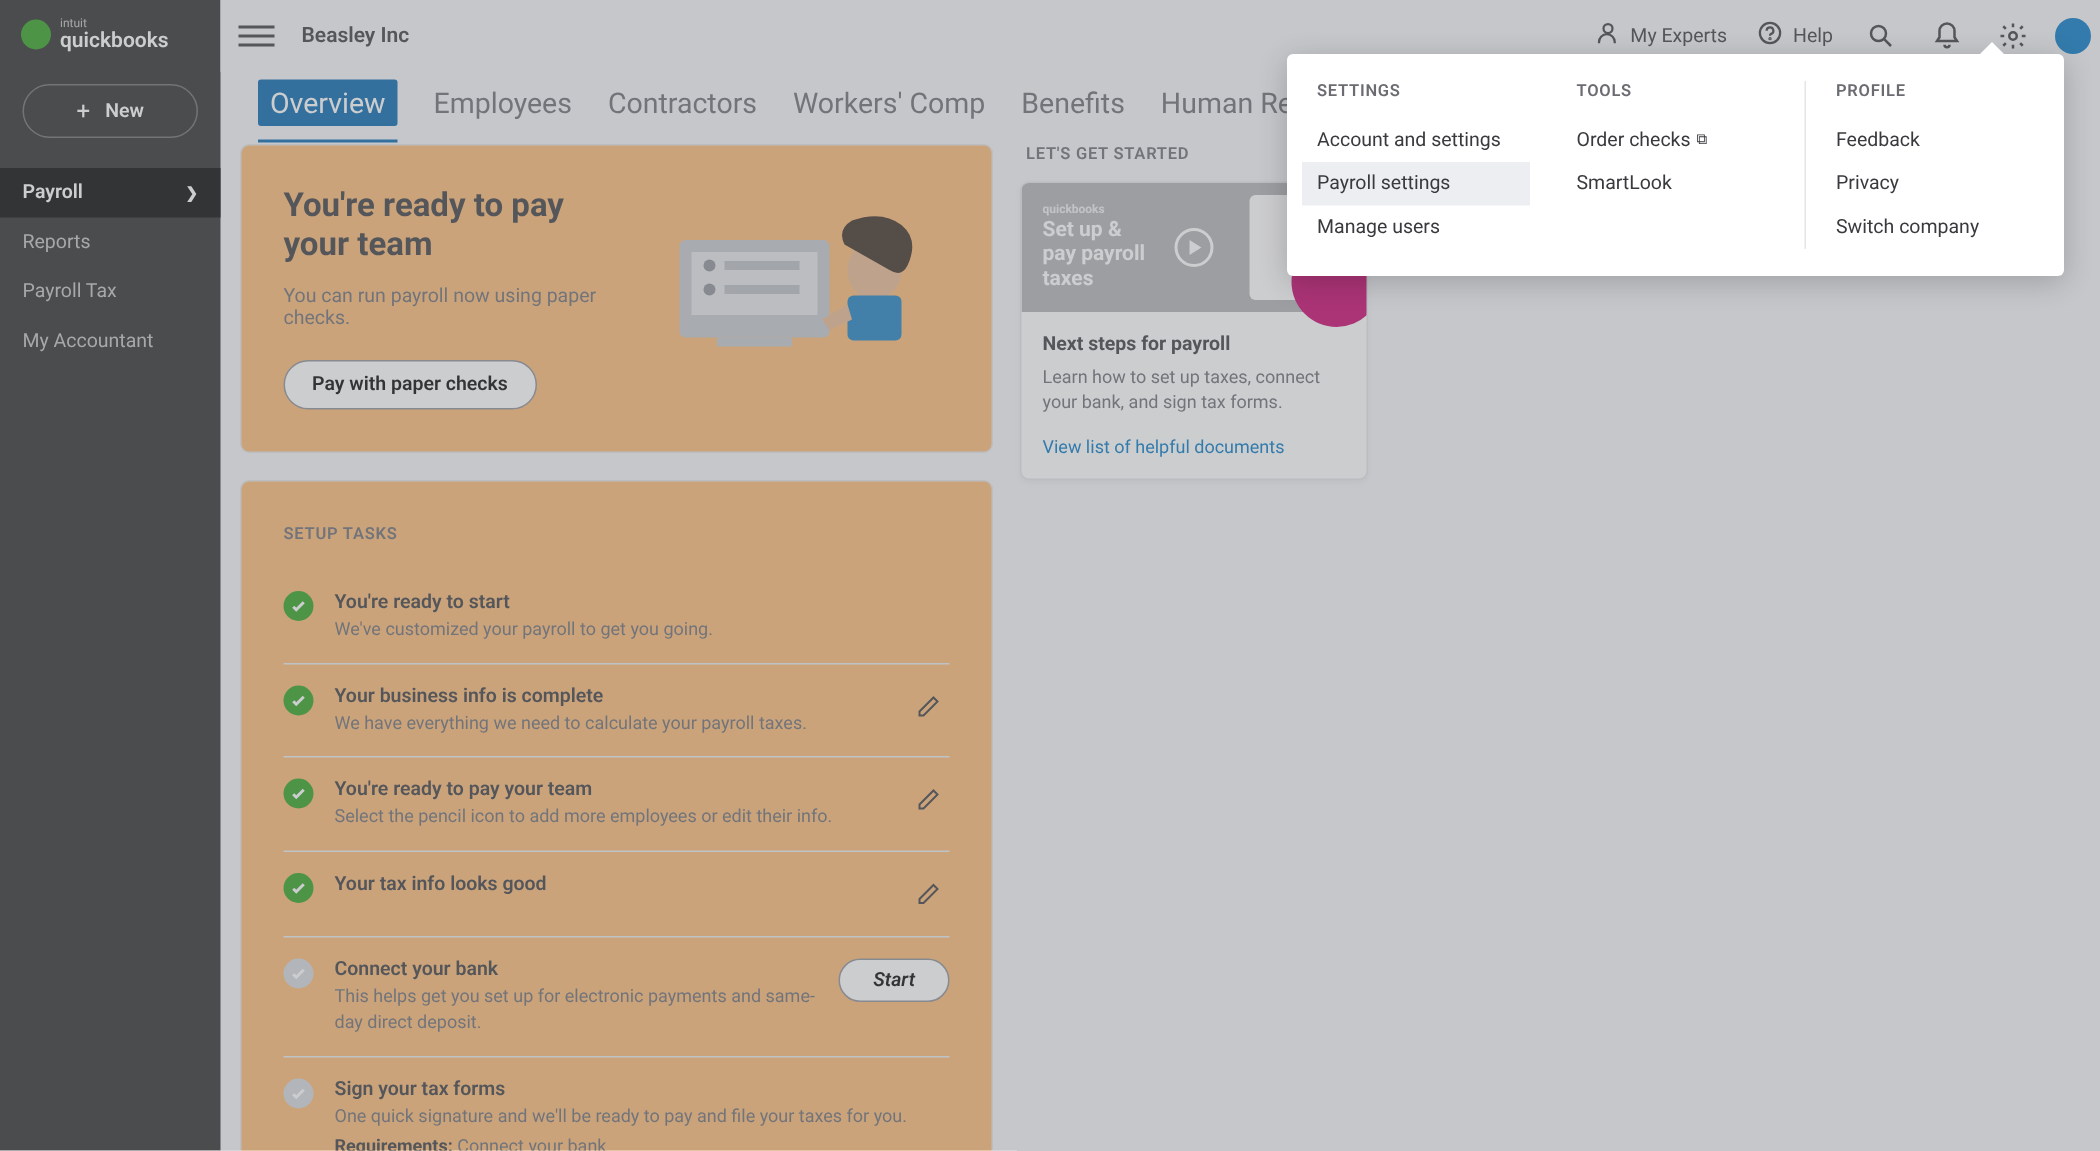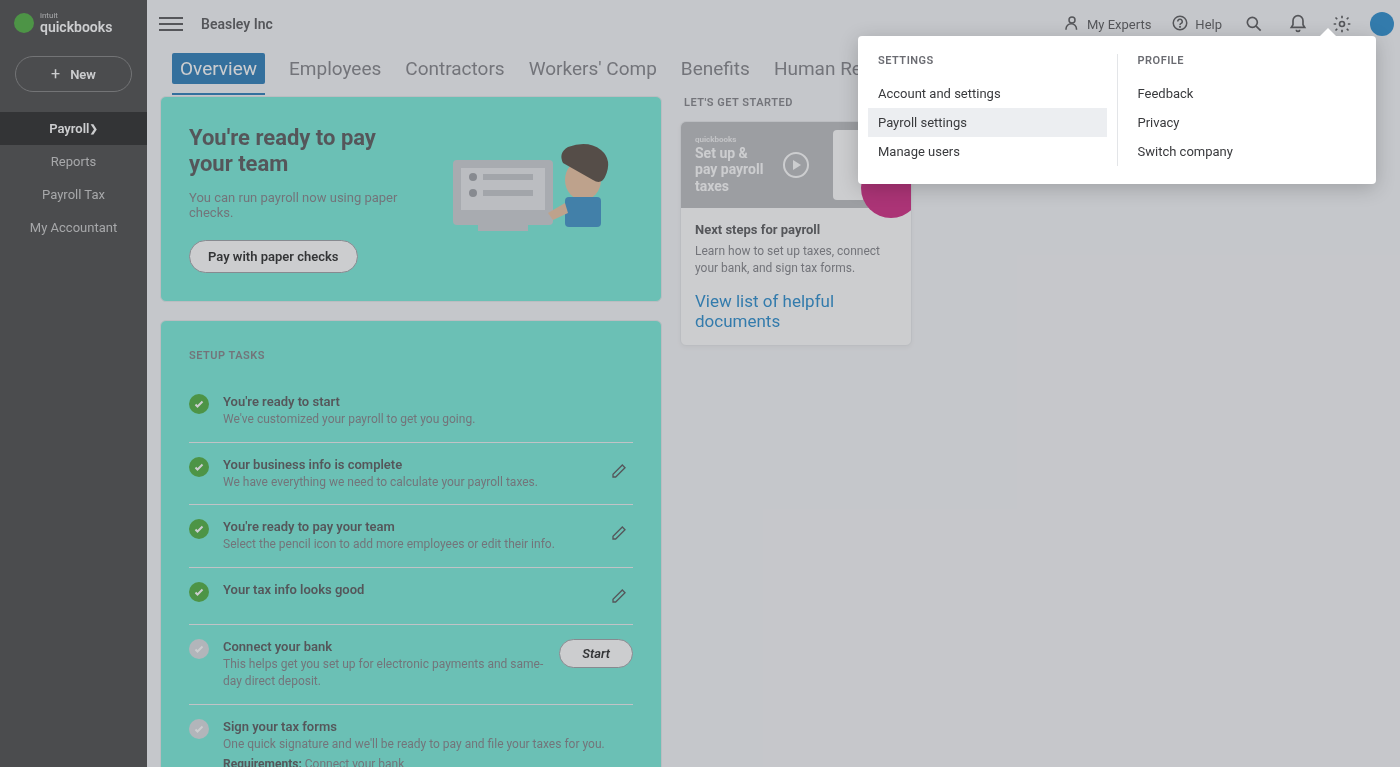--- a/index.html
+++ b/index.html
@@ -7,21 +7,21 @@
     
     .sidebar { position: absolute; left: 0; top: 0; width: 147px; height: 100%; background: #282828; color: #fff; }
     .logo { display: flex; align-items: center; padding: 12px 14px; gap: 6px; }
     .logo-icon { width: 20px; height: 20px; background: #2ca01c; border-radius: 50%; position: relative; }
     .logo-text { display: flex; flex-direction: column; line-height: 1; }
     .logo-main { font-size: 14px; font-weight: 600; }
     .logo-sub { font-size: 8px; opacity: 0.7; }
     .new-btn { margin: 10px 15px 20px; border: 1px solid #6b6b6b; border-radius: 20px; padding: 9px 0; display: flex; align-items: center; justify-content: center; gap: 10px; cursor: pointer; }
     .new-btn-icon { font-size: 16px; line-height: 1; }
     .new-btn-label { font-size: 13px; font-weight: 600; }
-    .nav-item { padding: 9px 15px; font-size: 13px; display: flex; justify-content: center; align-items: center; cursor: pointer; }
+    .nav-item { padding: 9px 15px; font-size: 13px; display: flex; justify-content: space-between; align-items: center; cursor: pointer; }
     .nav-item.active { background: #000; font-weight: 600; }
     .nav-item .chevron { font-size: 10px; }
     .nav-item:not(.active) { color: #c1c1c1; }
     
     .topbar { position: absolute; left: 147px; right: 0; top: 0; height: 48px; display: flex; align-items: center; padding: 0 12px; background: #f4f5f8; }
     .menu-icon { width: 24px; height: 24px; display: flex; flex-direction: column; justify-content: center; gap: 4px; margin-right: 18px; cursor: pointer; }
     .menu-icon span { height: 2px; background: #393a3d; }
     .company { font-size: 14px; color: #393a3d; font-weight: 600; }
     .topbar-right { margin-left: auto; display: flex; align-items: center; gap: 20px; }
     .topbar-link { display: flex; align-items: center; gap: 6px; font-size: 13px; color: #393a3d; cursor: pointer; }
@@ -30,21 +30,21 @@
     
     .tabs { position: absolute; left: 160px; right: 0; top: 48px; height: 42px; display: flex; align-items: center; gap: 24px; padding-left: 12px; border-bottom: 1px solid transparent; }
     .tab { font-size: 19px; color: #6b6c72; padding: 11px 0; cursor: pointer; }
     .tab.active { background: #0365ac; color: #fff; padding: 4px 8px; border-radius: 2px; position: relative; }
     .tab.active::after { content: ""; position: absolute; left: 0; right: 0; bottom: -11px; height: 2px; background: #0365ac; }
     
     .main { position: absolute; left: 160px; top: 96px; right: 14px; bottom: 0; display: flex; gap: 18px; }
     .left-col { width: 502px; }
     .right-col { width: 232px; }
     
-    .card { background: #5eead4; border: 1px solid #e3e5e8; border-radius: 6px; padding: 28px; margin-bottom: 18px; }
+    .card { background: #fdba74; border: 1px solid #e3e5e8; border-radius: 6px; padding: 28px; margin-bottom: 18px; }
     .hero { display: flex; gap: 20px; }
     .hero-text { flex: 1; }
     .hero-title { font-size: 22px; font-weight: 700; color: #393a3d; line-height: 1.2; margin-bottom: 12px; }
     .hero-sub { font-size: 13px; color: #6b6c72; margin-bottom: 20px; }
     .pill-btn { border: 1px solid #8d9096; border-radius: 18px; padding: 8px 18px; font-size: 13px; font-weight: 600; background: #fff; cursor: pointer; display: inline-block; }
     .illustration { width: 190px; height: 110px; position: relative; flex-shrink: 0; }
     
     .setup-tasks .sect-title { font-size: 11px; letter-spacing: 0.5px; color: #6b6c72; font-weight: 600; margin-bottom: 18px; }
     .task { display: flex; align-items: flex-start; gap: 14px; padding: 14px 0; border-bottom: 1px solid #eceef1; }
     .task:last-child { border-bottom: none; }
@@ -64,21 +64,21 @@
     .video-card { background: #fff; border: 1px solid #e3e5e8; border-radius: 6px; overflow: hidden; box-shadow: 0 2px 4px rgba(0,0,0,0.05); }
     .video-thumb { height: 86px; background: #b0b1b5; position: relative; display: flex; align-items: center; }
     .video-thumb-left { padding-left: 14px; color: #fff; font-size: 14px; font-weight: 700; line-height: 1.2; }
     .play-icon { position: absolute; left: 50%; top: 50%; transform: translate(-50%, -50%); width: 26px; height: 26px; border: 2px solid #fff; border-radius: 50%; display: flex; align-items: center; justify-content: center; }
     .play-tri { width: 0; height: 0; border-left: 8px solid #fff; border-top: 5px solid transparent; border-bottom: 5px solid transparent; margin-left: 2px; }
     .video-thumb-right { position: absolute; right: 8px; top: 8px; bottom: 8px; width: 70px; background: #fff; border-radius: 4px; }
     .video-thumb-curve { position: absolute; right: -10px; bottom: -10px; width: 60px; height: 60px; background: #c9006b; border-radius: 50%; }
     .video-body { padding: 14px; }
     .video-title { font-size: 13px; font-weight: 700; color: #393a3d; margin-bottom: 6px; }
     .video-desc { font-size: 12px; color: #6b6c72; line-height: 1.4; margin-bottom: 14px; }
-    .video-link { font-size: 17px; color: #0077c5; cursor: pointer; }
+    .video-link { font-size: 12px; color: #0077c5; cursor: pointer; }
     
     .overlay { position: absolute; inset: 0; background: rgba(128, 130, 136, 0.4); pointer-events: none;}
     
     .popover { position: absolute; top: 36px; right: 24px; width: 518px; background: #fff; border-radius: 4px; box-shadow: 0 4px 20px rgba(0,0,0,0.2); display: flex; padding: 18px 0; z-index: 10; }
     .popover::before { content: ""; position: absolute; top: -8px; right: 40px; border-left: 8px solid transparent; border-right: 8px solid transparent; border-bottom: 8px solid #fff; }
     .popover-col { flex: 1; padding: 0 20px; }
     .popover-col + .popover-col { border-left: 1px solid transparent; }
     .popover-col.with-divider { border-left: 1px solid #e3e5e8; }
     .popover-header { font-size: 11px; letter-spacing: 0.5px; color: #6b6c72; font-weight: 600; margin-bottom: 12px; }
     .popover-item { font-size: 13px; color: #393a3d; padding: 7px 10px; margin: 0 -10px; cursor: pointer; display: flex; align-items: center; gap: 4px; }
@@ -327,19 +327,27 @@
 
 <div class="overlay"></div>
 
 <div class="popover">
   <div class="popover-col">
     <div class="popover-header">SETTINGS</div>
     <div class="popover-item">Account and settings</div>
     <div class="popover-item highlighted">Payroll settings</div>
     <div class="popover-item">Manage users</div>
   </div>
+  <div class="popover-col">
+    <div class="popover-header">TOOLS</div>
+    <div class="popover-item">
+      <span>Order checks</span>
+      <span class="ext-icon">⧉</span>
+    </div>
+    <div class="popover-item">SmartLook</div>
+  </div>
   <div class="popover-col with-divider">
     <div class="popover-header">PROFILE</div>
     <div class="popover-item">Feedback</div>
     <div class="popover-item">Privacy</div>
     <div class="popover-item">Switch company</div>
   </div>
 </div>
 
 </body></html>

